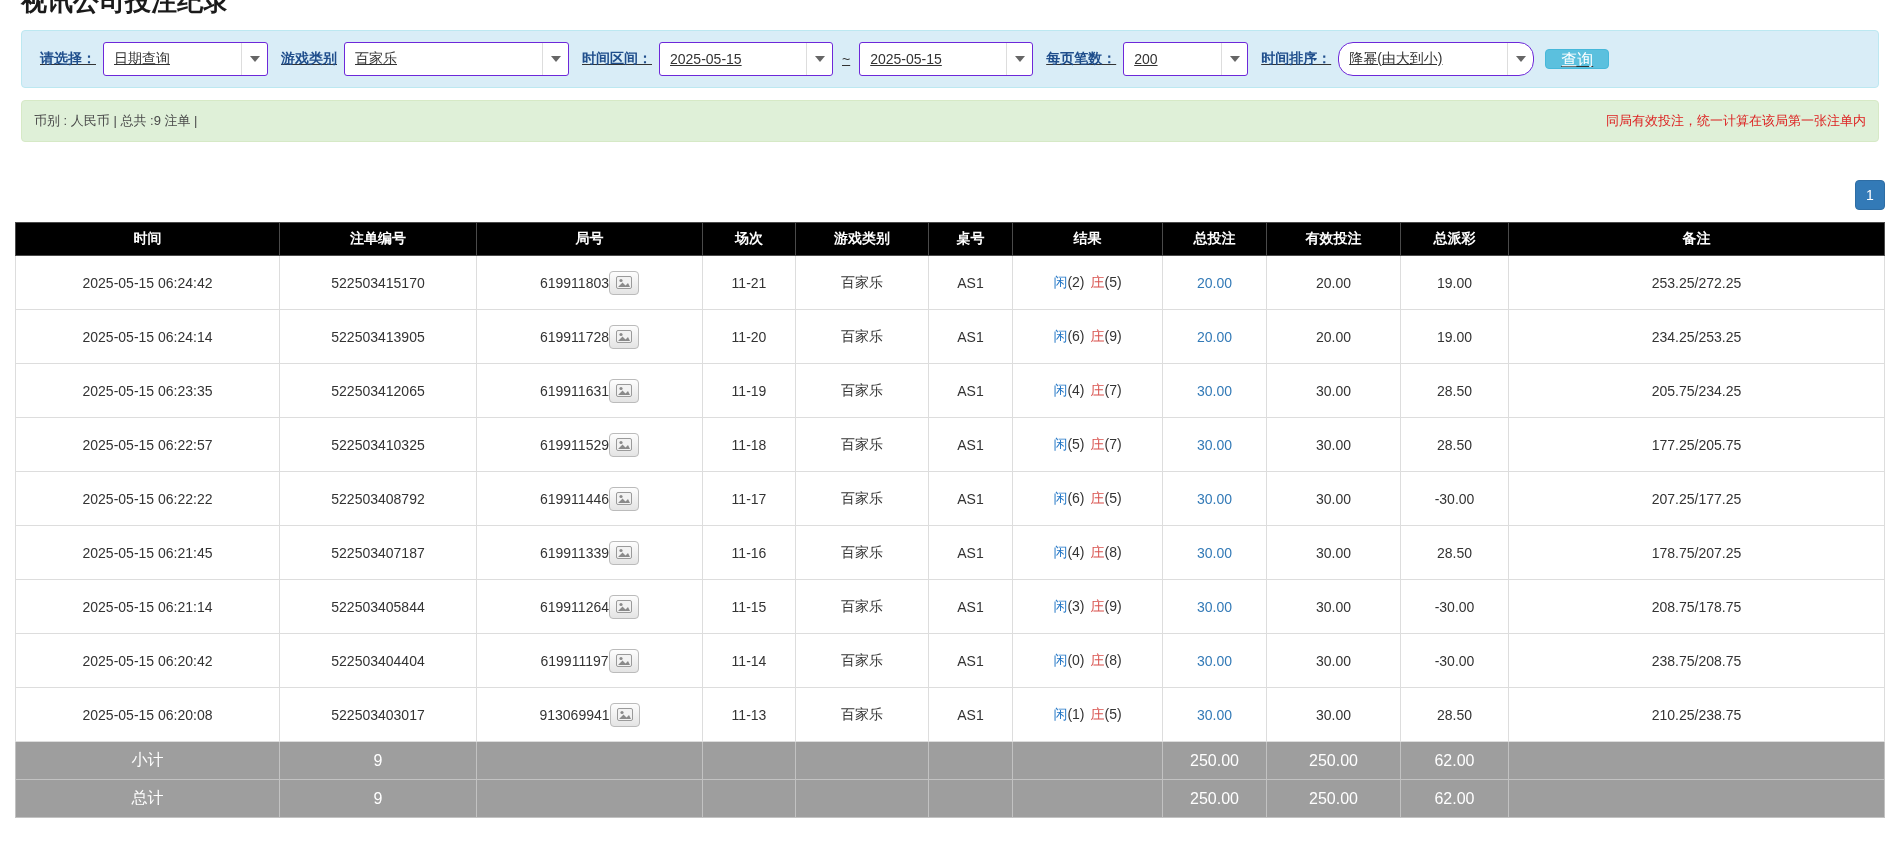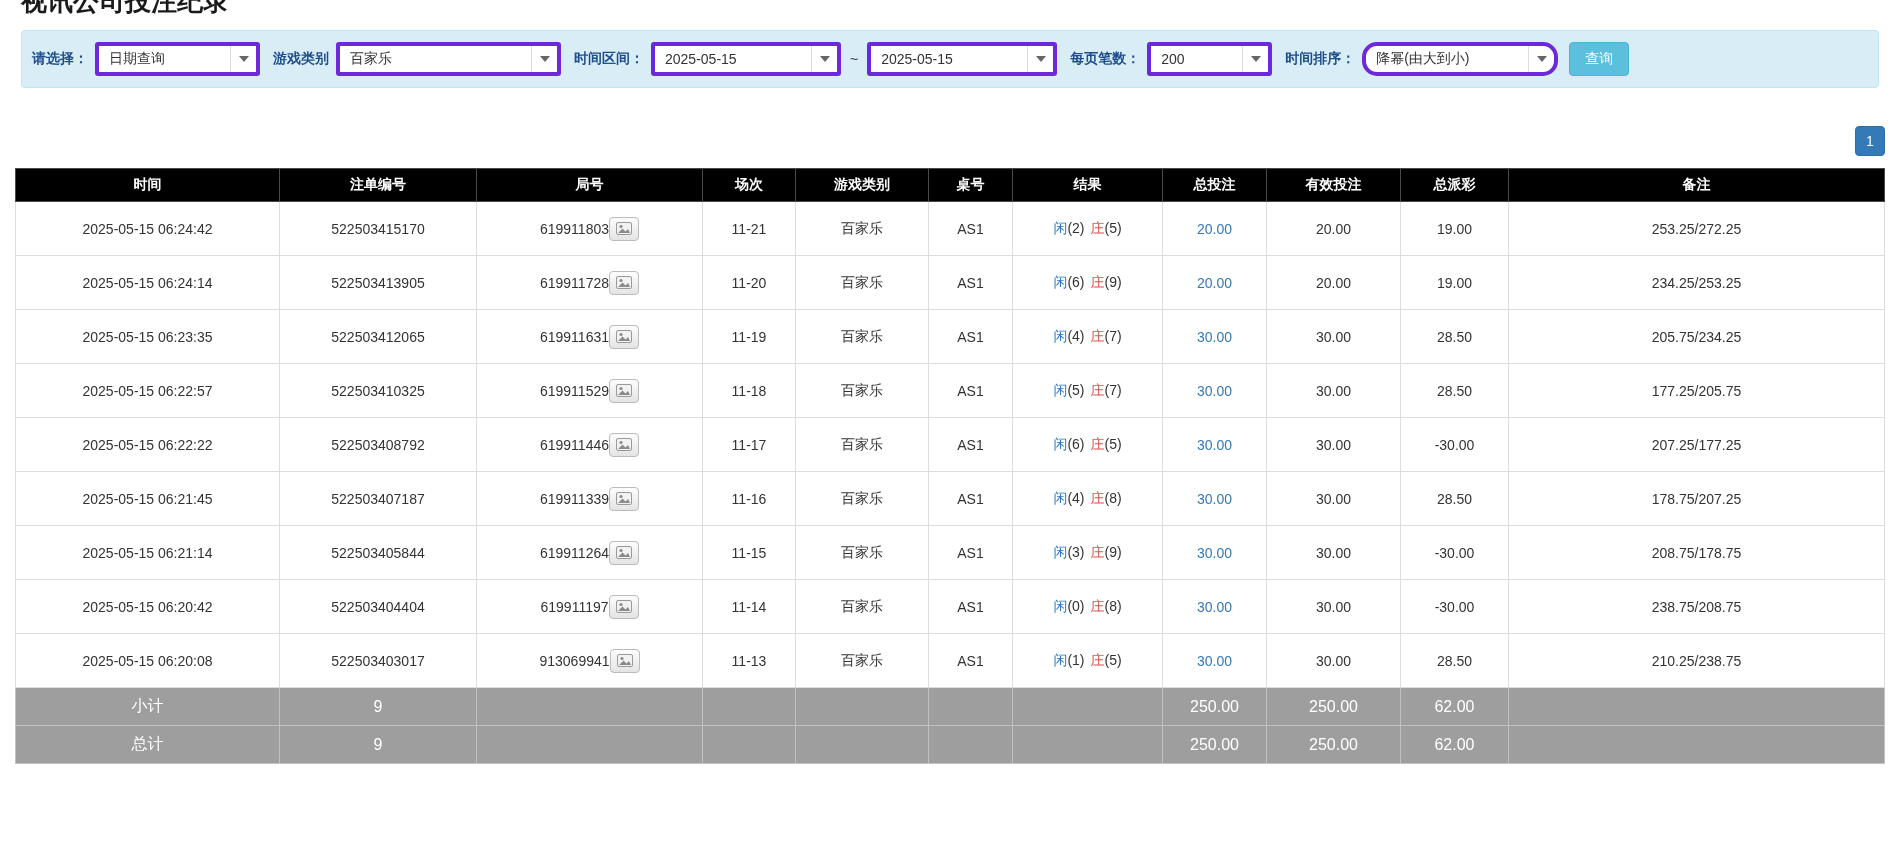--- a/index.html
+++ b/index.html
@@ -17,45 +17,45 @@
     font-family:"Liberation Sans","DejaVu Sans",sans-serif; font-size:14px;
   }
   .page{padding:0 15px 20px;}
   h1.title{
     font-size:26px; line-height:30px; font-weight:bold; color:#1a1a1a;
     margin:-14px 0 14px 6px; white-space:nowrap;
   }
   
   .filter-bar{
     background:var(--filter-bg); border:1px solid var(--filter-border);
-    border-radius:4px; margin:0 6px; padding:11px 10px;
-    display:flex; align-items:center; gap:7px; white-space:nowrap;
+    border-radius:4px; margin:0 6px; padding:11px 18px;
+    display:flex; align-items:center; gap:7px; white-space:nowrap;text-decoration:underline;
   }
   .flabel{color:var(--label-blue); font-weight:bold; font-size:14px; margin-left:6px;}
   .flabel:first-child{margin-left:0;}
   .select{
-    background:#fff; border:4px solid #6d28d9; border-radius:3px; height:34px;
+    background:#fff; border:1px solid #6d28d9; border-radius:3px; height:34px;
     display:inline-flex; align-items:center; justify-content:space-between;
     padding-left:10px; color:#333; cursor:pointer; overflow:hidden;
   }
   .sel-val{font-size:14px;}
   .caret-box{
     width:26px; align-self:stretch; margin-left:6px; border-left:1px solid #ddd;
     display:flex; align-items:center; justify-content:center; flex:none;
   }
   .caret{
     width:0; height:0; border-left:5px solid transparent; border-right:5px solid transparent;
     border-top:6px solid #666;
   }
-  .w-type{width:165px;} .w-game{width:225px;} .w-date{width:190px;gap:44px;}
+  .w-type{width:165px;} .w-game{width:225px;} .w-date{width:174px;gap:44px;}
   .w-size{width:125px;} .w-sort{width:196px;border-radius:15px;}
   .tilde{color:#333; margin:0 2px;}
   .btn-search{
     background:var(--btn-search); border:1px solid var(--btn-search-border);
-    color:#fff; font-size:14px; height:34px; padding:0 15px; border-radius:4px;
+    color:#fff; font-size:16px; height:20px; padding:0 15px; border-radius:4px;
     cursor:pointer; margin-left:4px; font-family:inherit;
   }
   
   .summary-bar{
     background:var(--success-bg); border:1px solid var(--success-border);
     border-radius:4px; margin:12px 6px 0; padding:11px 12px;
     display:flex; justify-content:space-between; align-items:center; font-size:13px;
   }
   .summary-left{color:#4a4a4a;}
   .summary-right{color:var(--warn-red);}
@@ -142,20 +142,24 @@
     <div class="select w-sort">
       <span class="sel-val">降幂(由大到小)</span>
       <span class="caret-box">
           <span class="caret"></span>
         </span>
     </div>
 
     <button class="btn-search">查询</button>
   </div>
 
+  <div class="summary-bar">
+    <span class="summary-left">币别 : 人民币 | 总共 :9 注单 |</span>
+    <span class="summary-right">同局有效投注，统一计算在该局第一张注单内</span>
+  </div>
 
   <div class="pagination-row">
     <span class="page-btn">1</span>
   </div>
 
   <table class="records">
     <colgroup>
       <col style="width:264px">
         <col style="width:197px">
         <col style="width:226px">

